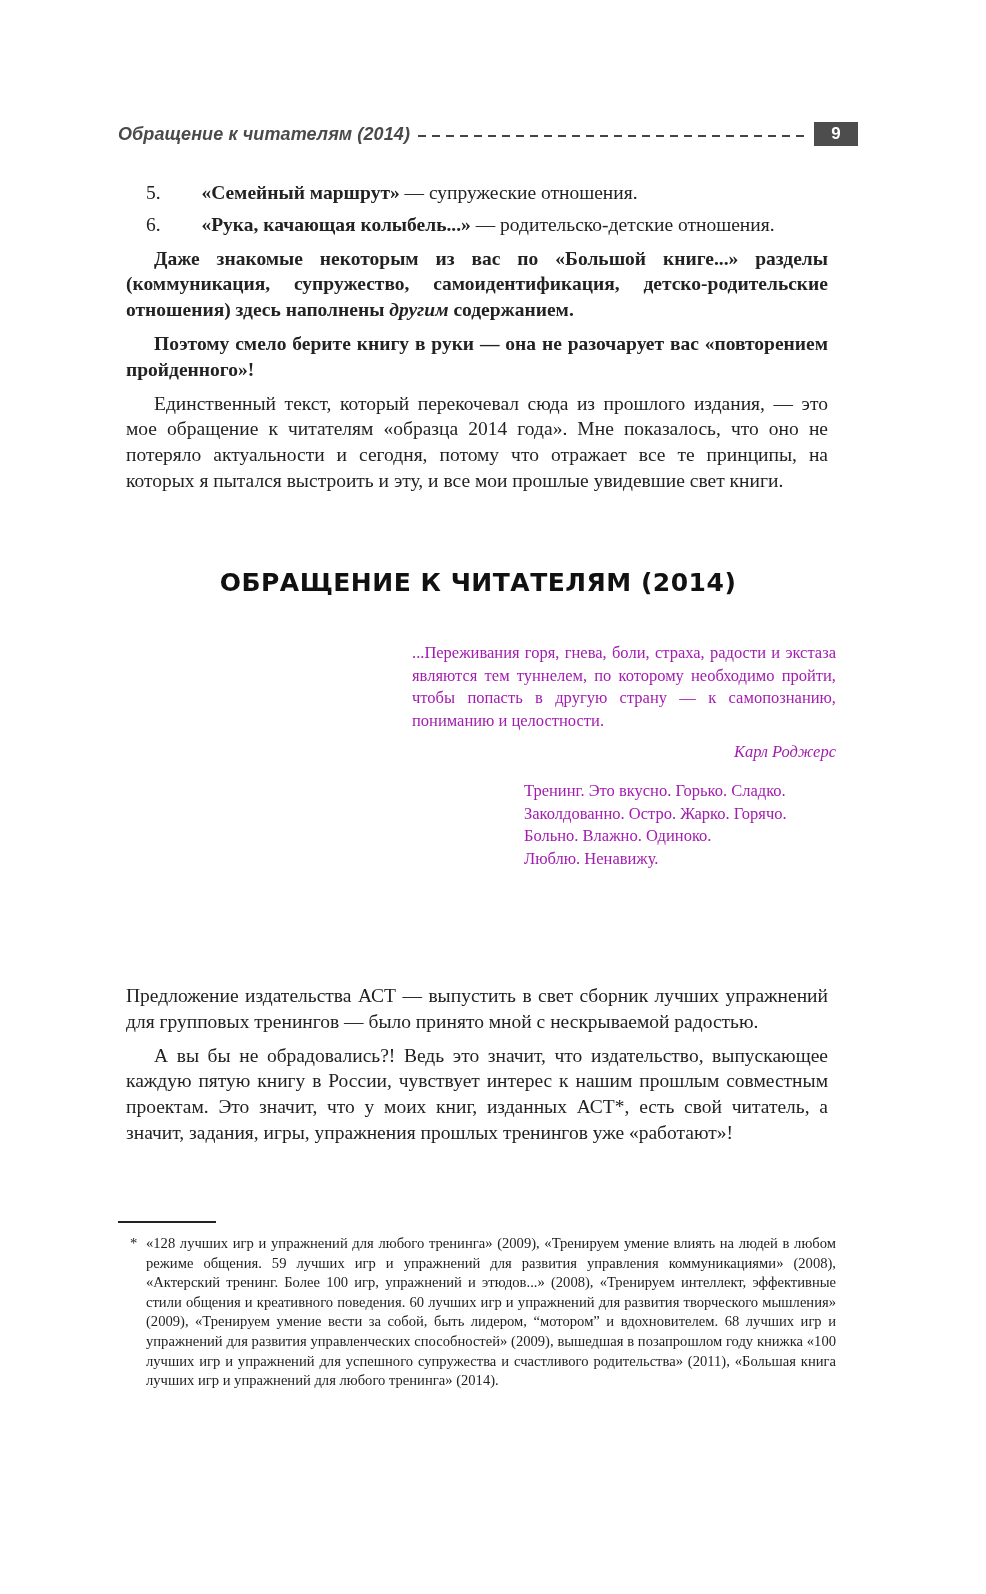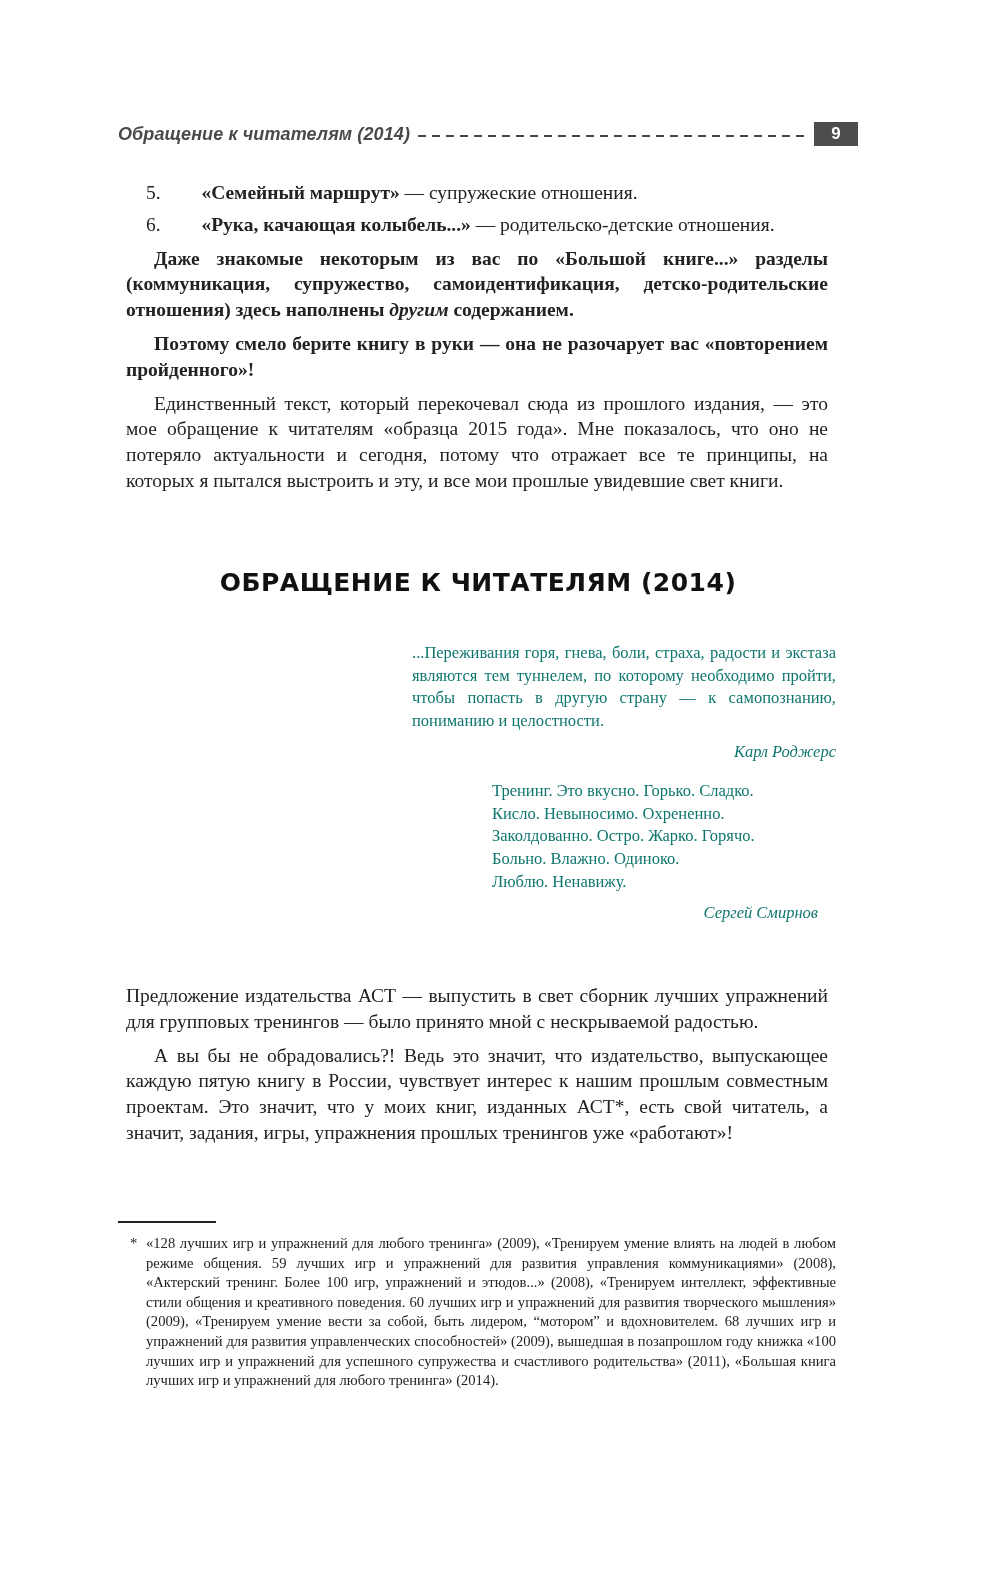--- a/index.html
+++ b/index.html
@@ -34,24 +34,24 @@
   .list-item { text-indent: 28px; margin: 0 0 6px 0 !important; }
   .bold { font-weight: bold; margin-left: 31px; }
 
   .section-heading {
     position: absolute; left: 0; top: 568px; width: 956px; text-align: center;
     font-family: "DejaVu Sans", sans-serif; font-weight: bold; font-size: 25px; letter-spacing: 0.5px;
     color: #111;
   }
 
   .epigraph {
-    position: absolute; font-family: "Liberation Serif", serif; color: #0f766e;
+    position: absolute; font-family: "Liberation Serif", serif; color: #a21caf;
   }
   .epi1 { left: 412px; top: 642px; width: 424px; font-size: 16.5px; line-height: 22.7px; text-align: justify; }
-  .epi2 { left: 492px; top: 780px; width: 326px; font-size: 16.5px; line-height: 22.7px; }
+  .epi2 { left: 524px; top: 780px; width: 326px; font-size: 16.5px; line-height: 22.7px; }
   .epi-author { text-align: right; font-style: italic; margin-top: 8px; }
 
   .footnote-rule { position: absolute; left: 118px; top: 1221px; width: 98px; height: 1.5px; background: #222; }
   .footnote {
     position: absolute; left: 118px; top: 1234px; width: 718px;
     font-family: "Liberation Serif", serif; font-size: 14.6px; line-height: 19.6px; color: #222;
     text-align: justify; padding-left: 28px; box-sizing: border-box;
   }
   .footnote .mark { position: absolute; left: 12px; top: 0; }
 </style>
@@ -72,37 +72,35 @@
       <span class="bold">«Семейный маршрут»</span><span> — супружеские отношения.</span>
     </p>
     <p class="list-item">
       <span>6.</span>&nbsp;
       <span class="bold">«Рука, качающая колыбель...»</span><span> — родительско-детские отношения.</span>
     </p>
     <p class="indent bold">
       <span>Даже знакомые некоторым из вас по «Большой книге...» разделы (коммуникация, супружество, самоидентификация, детско-родительские отношения) здесь наполнены </span><i>другим</i><span> содержанием.</span>
     </p>
     <p class="indent bold">Поэтому смело берите книгу в руки — она не разочарует вас «повторением пройденного»!</p>
-    <p class="indent">Единственный текст, который перекочевал сюда из прошлого издания, — это мое обращение к читателям «образца 2015 года». Мне показалось, что оно не потеряло актуальности и сегодня, потому что отражает все те принципы, на которых я пытался выстроить и эту, и все мои прошлые увидевшие свет книги.</p>
+    <p class="indent">Единственный текст, который перекочевал сюда из прошлого издания, — это мое обращение к читателям «образца 2014 года». Мне показалось, что оно не потеряло актуальности и сегодня, потому что отражает все те принципы, на которых я пытался выстроить и эту, и все мои прошлые увидевшие свет книги.</p>
   </div>
 
   <div class="section-heading">ОБРАЩЕНИЕ К ЧИТАТЕЛЯМ (2014)</div>
 
   <div class="epigraph epi1">
     <div>...Переживания горя, гнева, боли, страха, радости и экстаза являются тем туннелем, по которому необходимо пройти, чтобы попасть в другую страну — к самопознанию, пониманию и целостности.</div>
     <div class="epi-author">Карл Роджерс</div>
   </div>
 
   <div class="epigraph epi2">
     <div>Тренинг. Это вкусно. Горько. Сладко.</div>
-    <div>Кисло. Невыносимо. Охрененно.</div>
     <div>Заколдованно. Остро. Жарко. Горячо.</div>
     <div>Больно. Влажно. Одиноко.</div>
     <div>Люблю. Ненавижу.</div>
-    <div class="epi-author">Сергей Смирнов</div>
   </div>
 
   <div class="body-text" style="top:975px;">
     <p>Предложение издательства АСТ — выпустить в свет сборник лучших упражнений для групповых тренингов — было принято мной с нескрываемой радостью.</p>
     <p class="indent">А вы бы не обрадовались?! Ведь это значит, что издательство, выпускающее каждую пятую книгу в России, чувствует интерес к нашим прошлым совместным проектам. Это значит, что у моих книг, изданных АСТ*, есть свой читатель, а значит, задания, игры, упражнения прошлых тренингов уже «работают»!</p>
   </div>
 
   <div class="footnote-rule"></div>
   <div class="footnote">
     <span class="mark">*</span>

